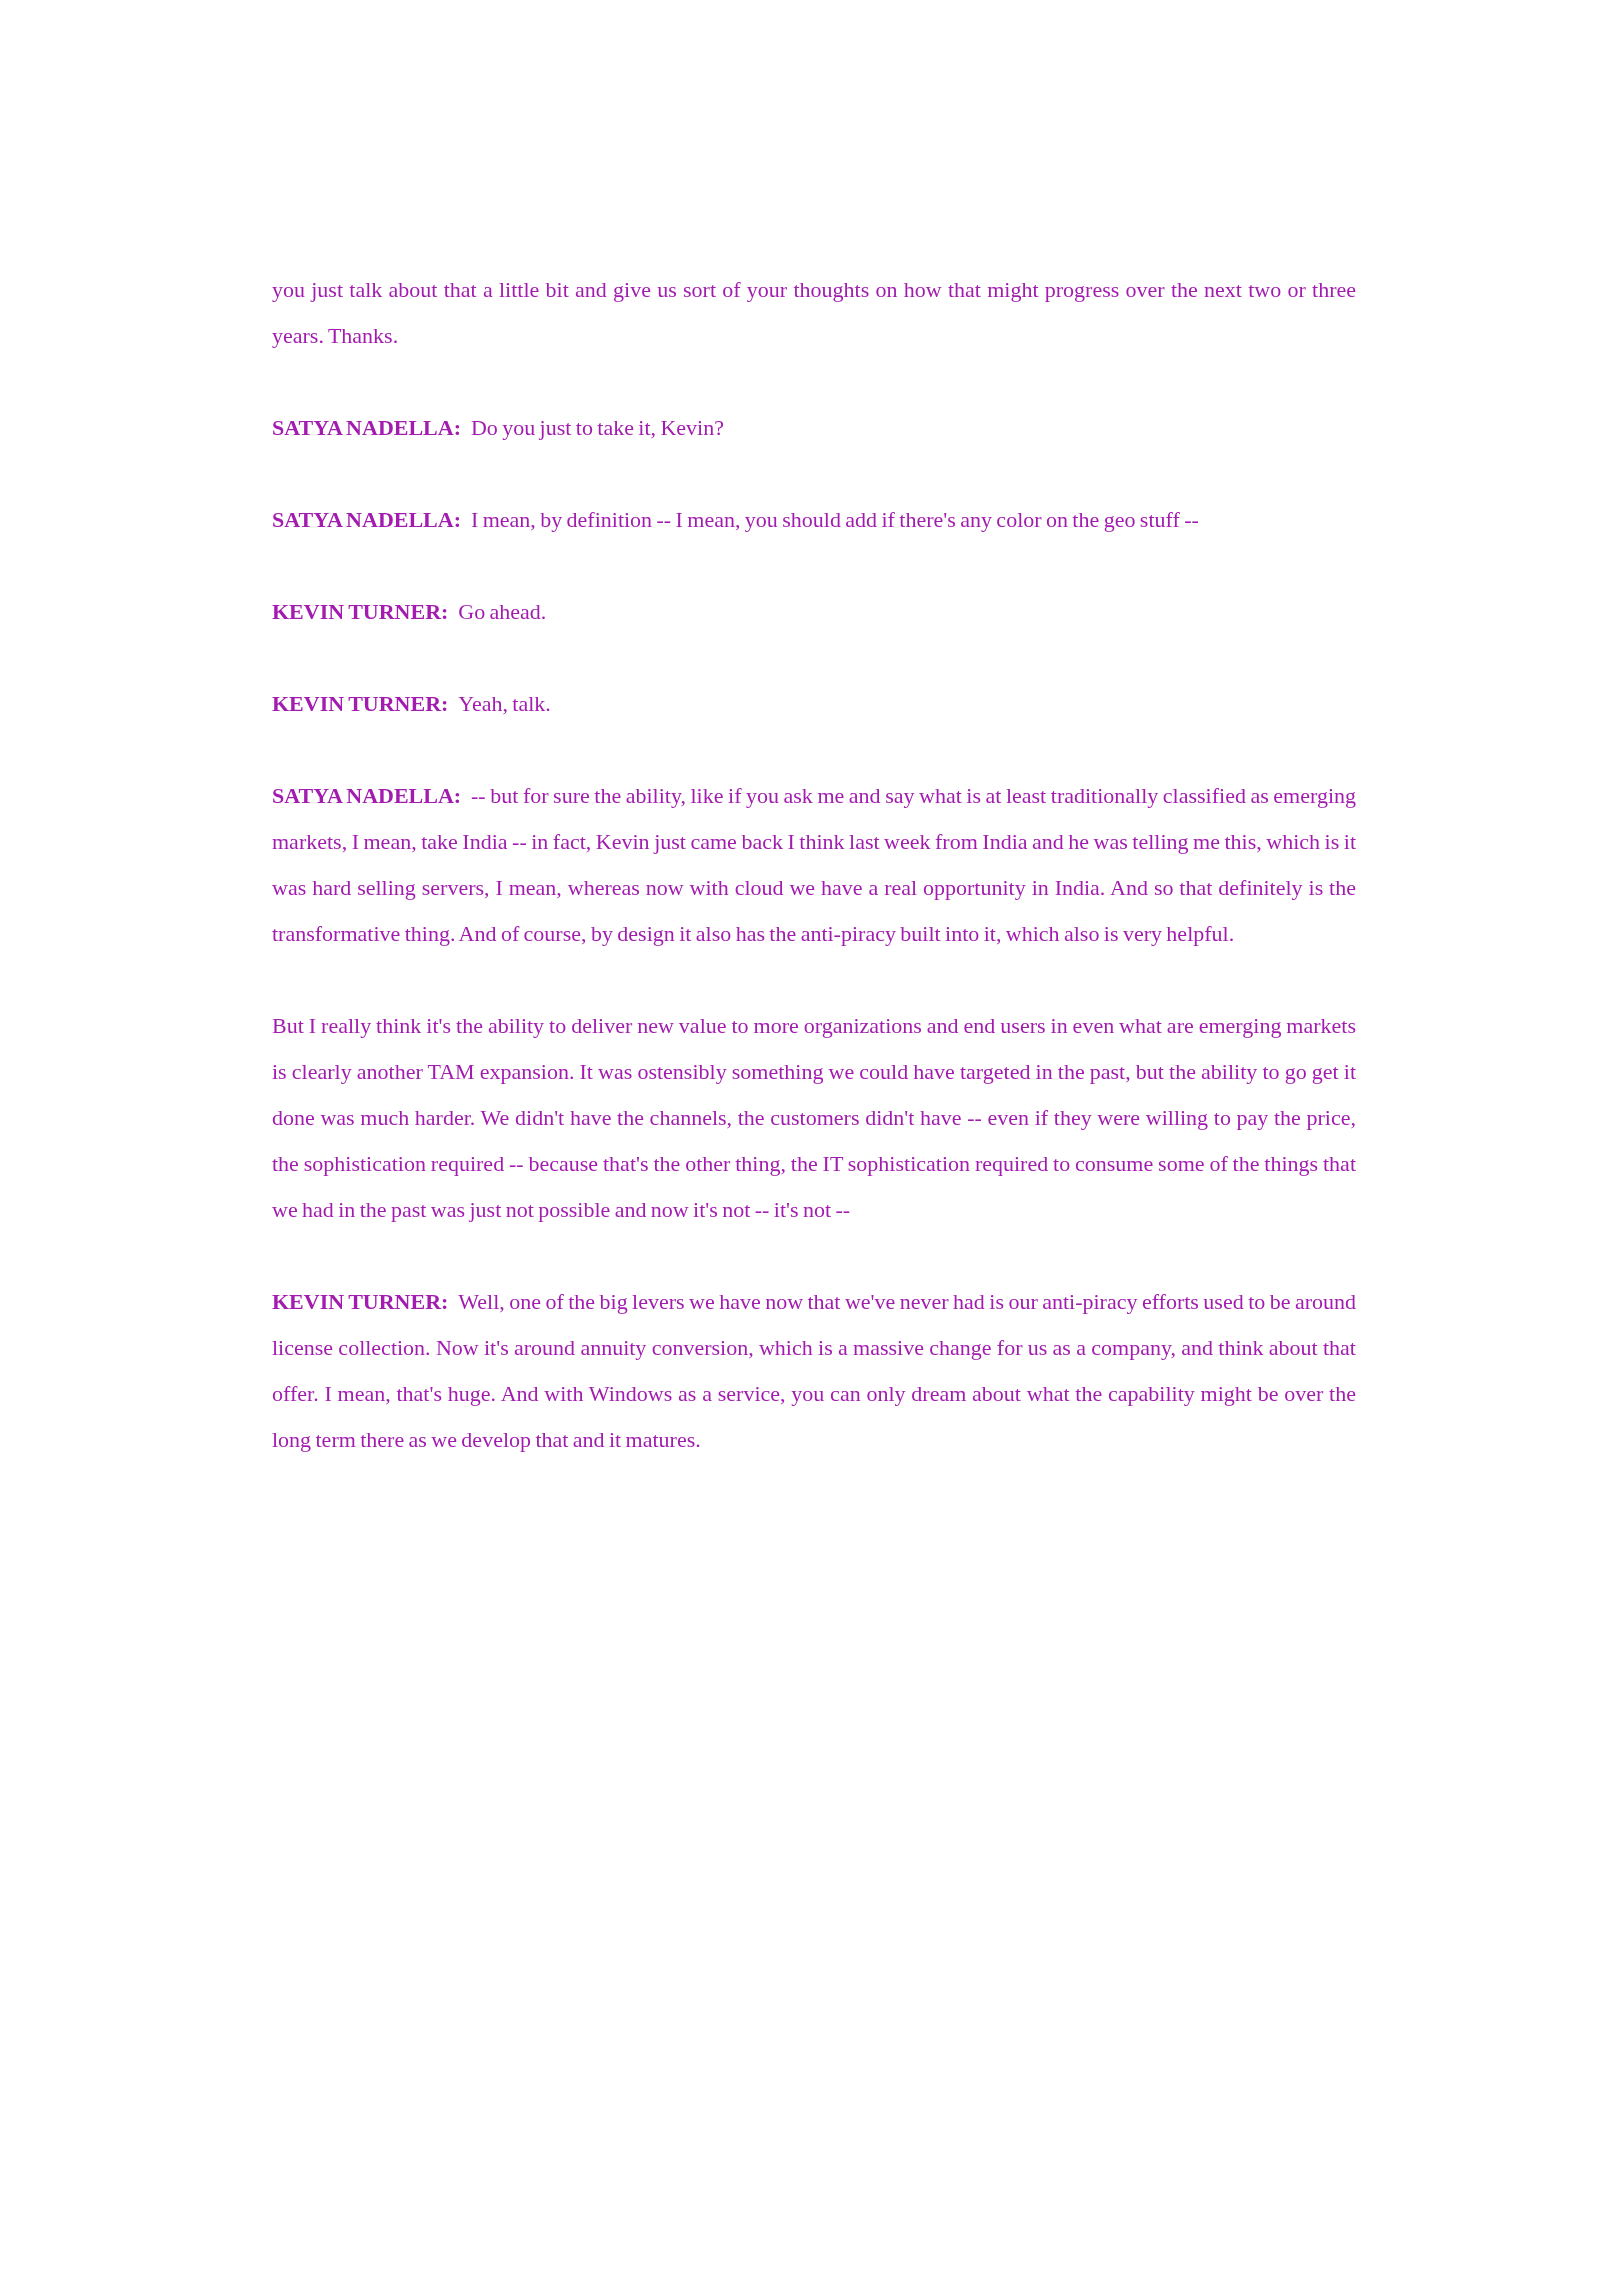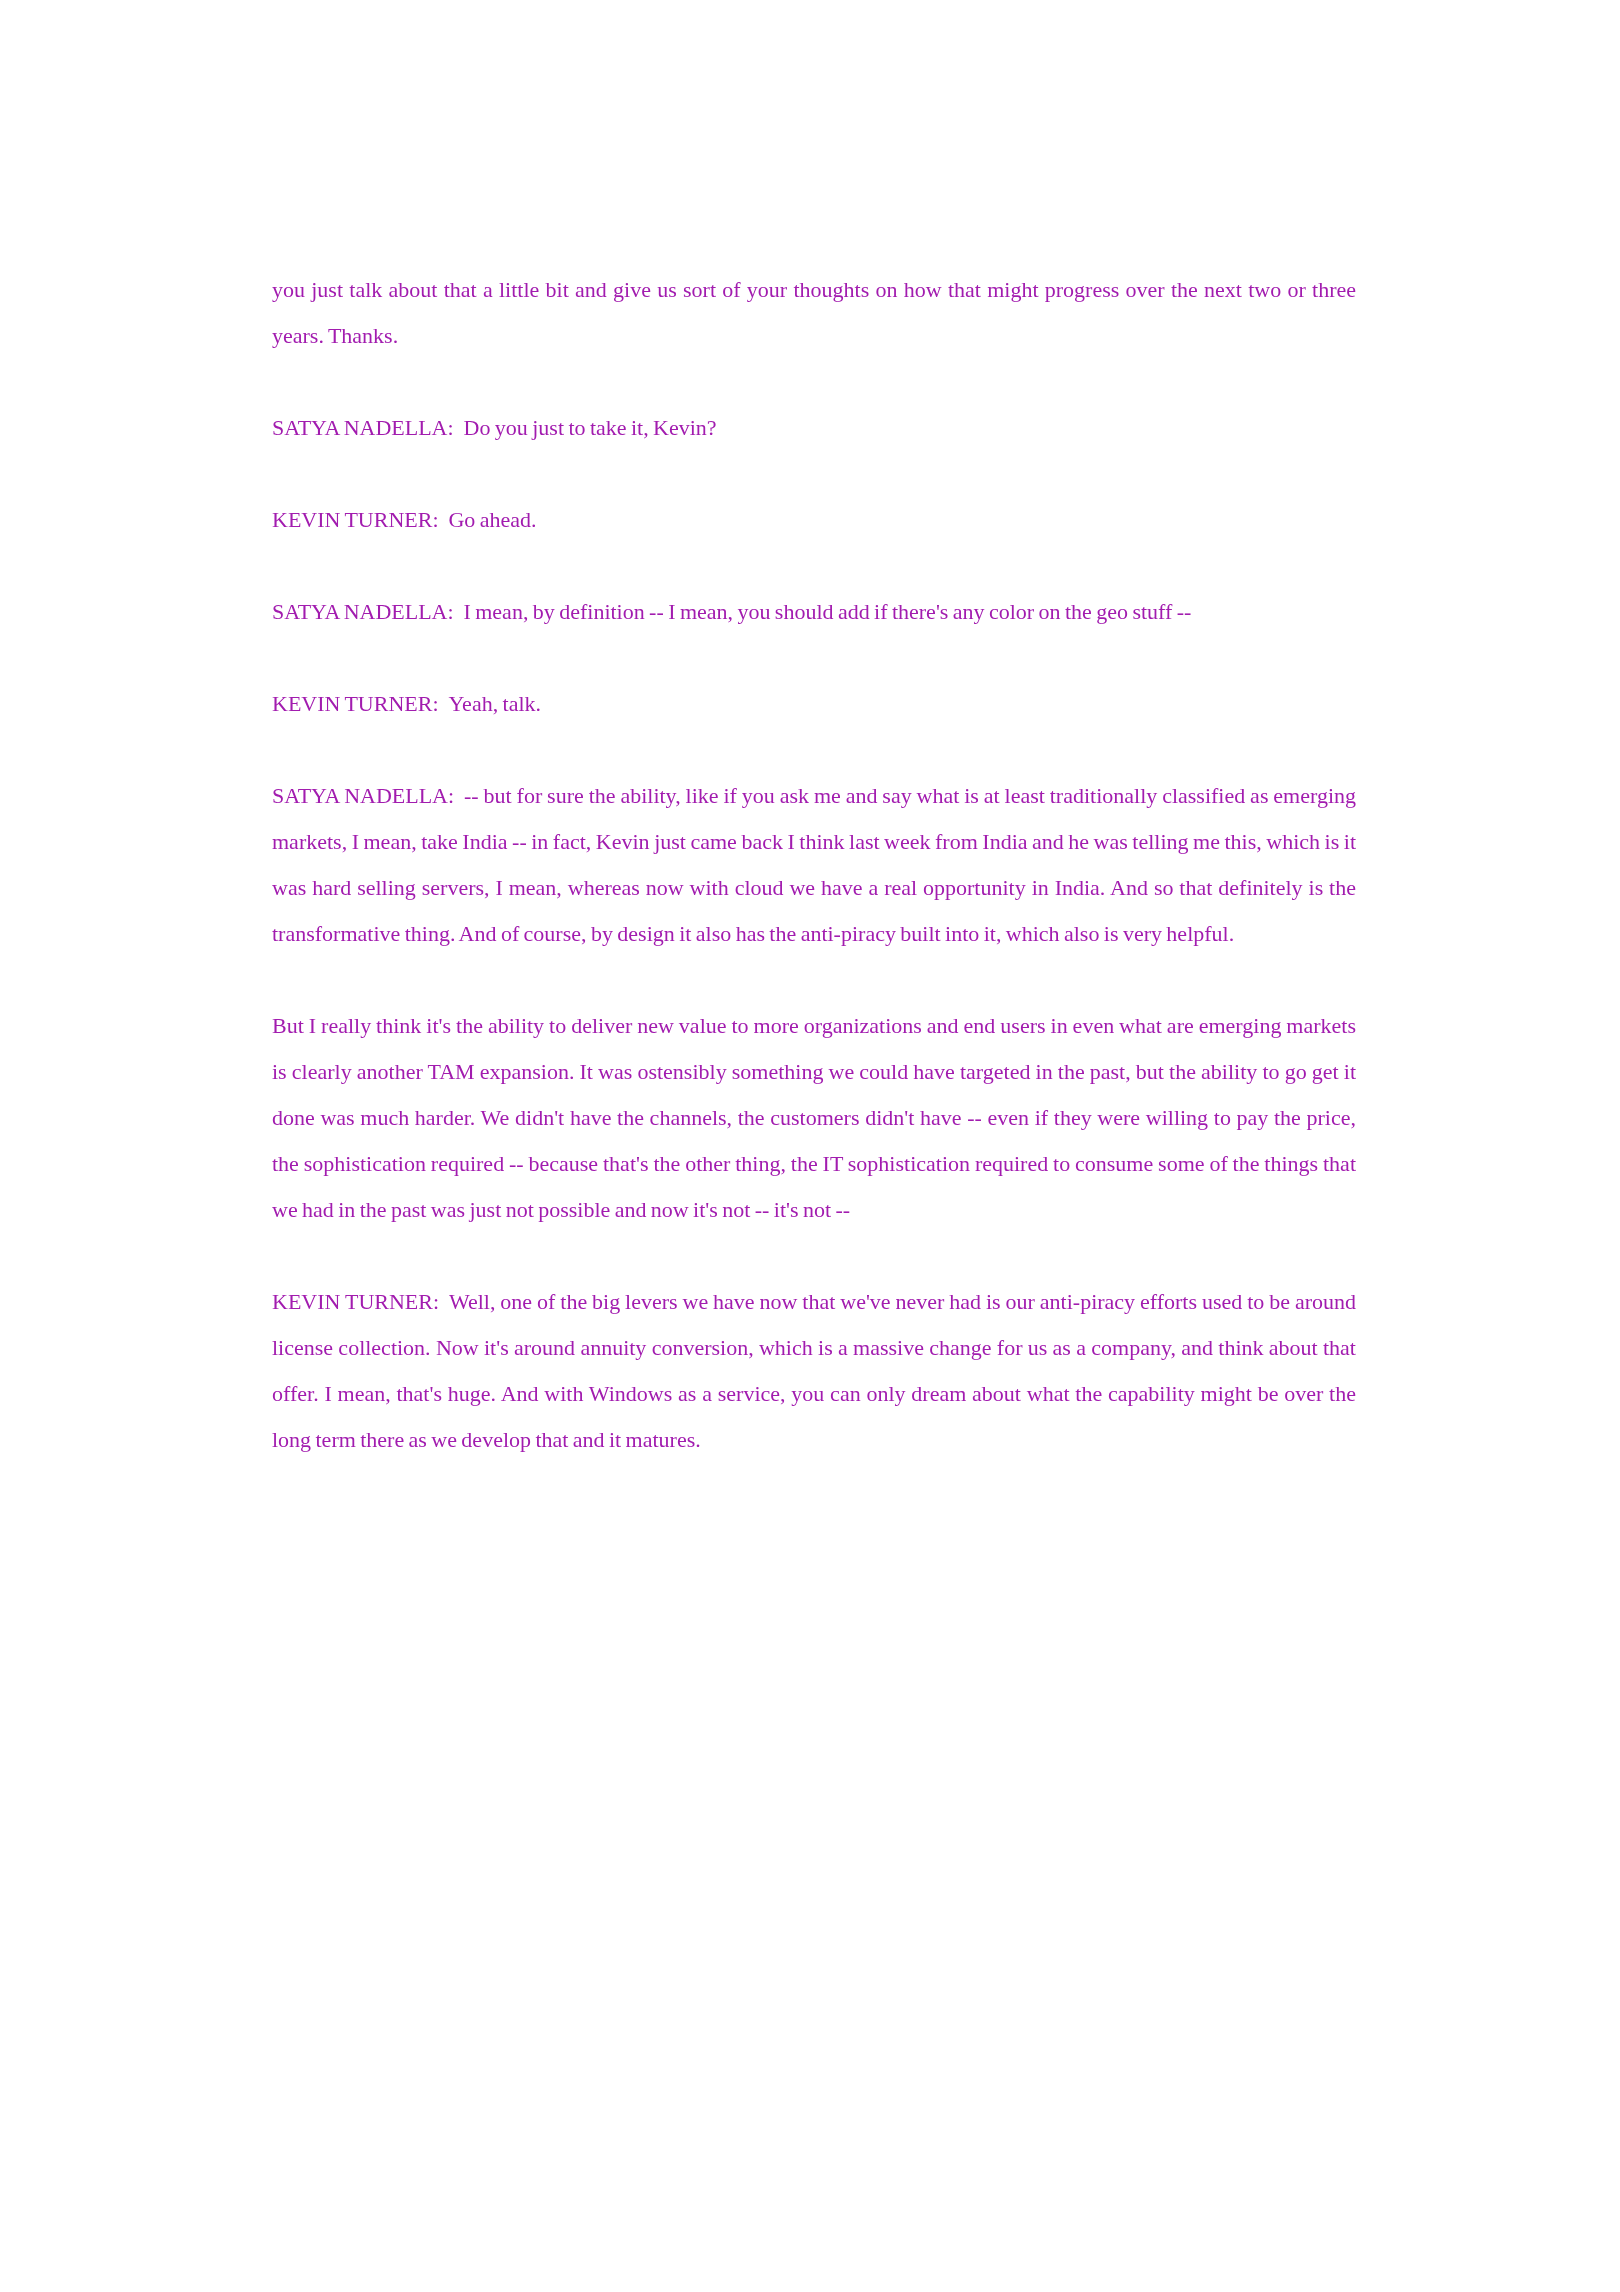--- a/index.html
+++ b/index.html
@@ -22,40 +22,40 @@
   }
   .content {
     width: 1084px;
   }
   p.para {
     margin: 0 0 46px 0;
     text-align: justify;
     word-spacing: -0.05em;
   }
   .speaker {
-    font-weight: normal;
+    font-weight: bold;
   }
   
   .speaker:not(:empty) {
     padding-right: 0.45em;
   }
 </style>
 </head>
 <body>
 
 <div class="page">
   <div class="content">
 
     <p class="para"><b class="speaker"></b><span>you just talk about that a little bit and give us sort of your thoughts on how that might progress over the next two or three years.  Thanks.</span></p>
 
     <p class="para"><b class="speaker">SATYA NADELLA:</b><span>Do you just to take it, Kevin?</span></p>
 
+    <p class="para"><b class="speaker">SATYA NADELLA:</b><span>I mean, by definition -- I mean, you should add if there's any color on the geo stuff --</span></p>
+
     <p class="para"><b class="speaker">KEVIN TURNER:</b><span>Go ahead.</span></p>
-
-    <p class="para"><b class="speaker">SATYA NADELLA:</b><span>I mean, by definition -- I mean, you should add if there's any color on the geo stuff --</span></p>
 
     <p class="para"><b class="speaker">KEVIN TURNER:</b><span>Yeah, talk.</span></p>
 
     <p class="para"><b class="speaker">SATYA NADELLA:</b><span>-- but for sure the ability, like if you ask me and say what is at least traditionally classified as emerging markets, I mean, take India -- in fact, Kevin just came back I think last week from India and he was telling me this, which is it was hard selling servers, I mean, whereas now with cloud we have a real opportunity in India.  And so that definitely is the transformative thing.  And of course, by design it also has the anti-piracy built into it, which also is very helpful.</span></p>
 
     <p class="para"><b class="speaker"></b><span>But I really think it's the ability to deliver new value to more organizations and end users in even what are emerging markets is clearly another TAM expansion.  It was ostensibly something we could have targeted in the past, but the ability to go get it done was much harder.  We didn't have the channels, the customers didn't have -- even if they were willing to pay the price, the sophistication required -- because that's the other thing, the IT sophistication required to consume some of the things that we had in the past was just not possible and now it's not -- it's not --</span></p>
 
     <p class="para"><b class="speaker">KEVIN TURNER:</b><span>Well, one of the big levers we have now that we've never had is our anti-piracy efforts used to be around license collection.  Now it's around annuity conversion, which is a massive change for us as a company, and think about that offer.  I mean, that's huge.  And with Windows as a service, you can only dream about what the capability might be over the long term there as we develop that and it matures.</span></p>
 
 

